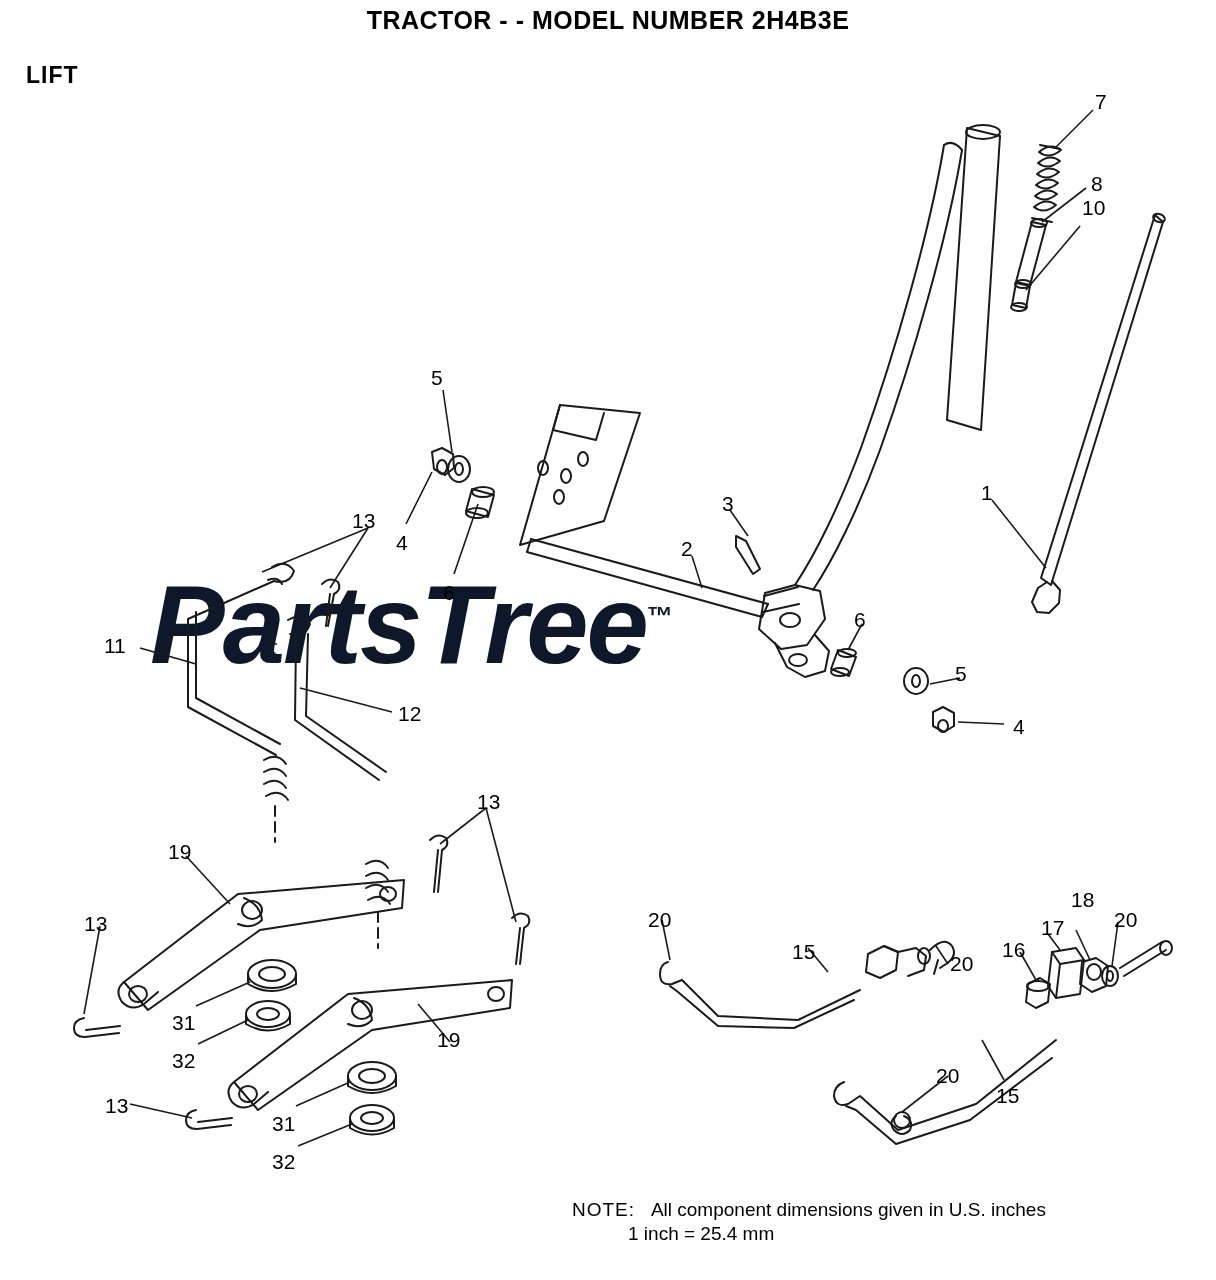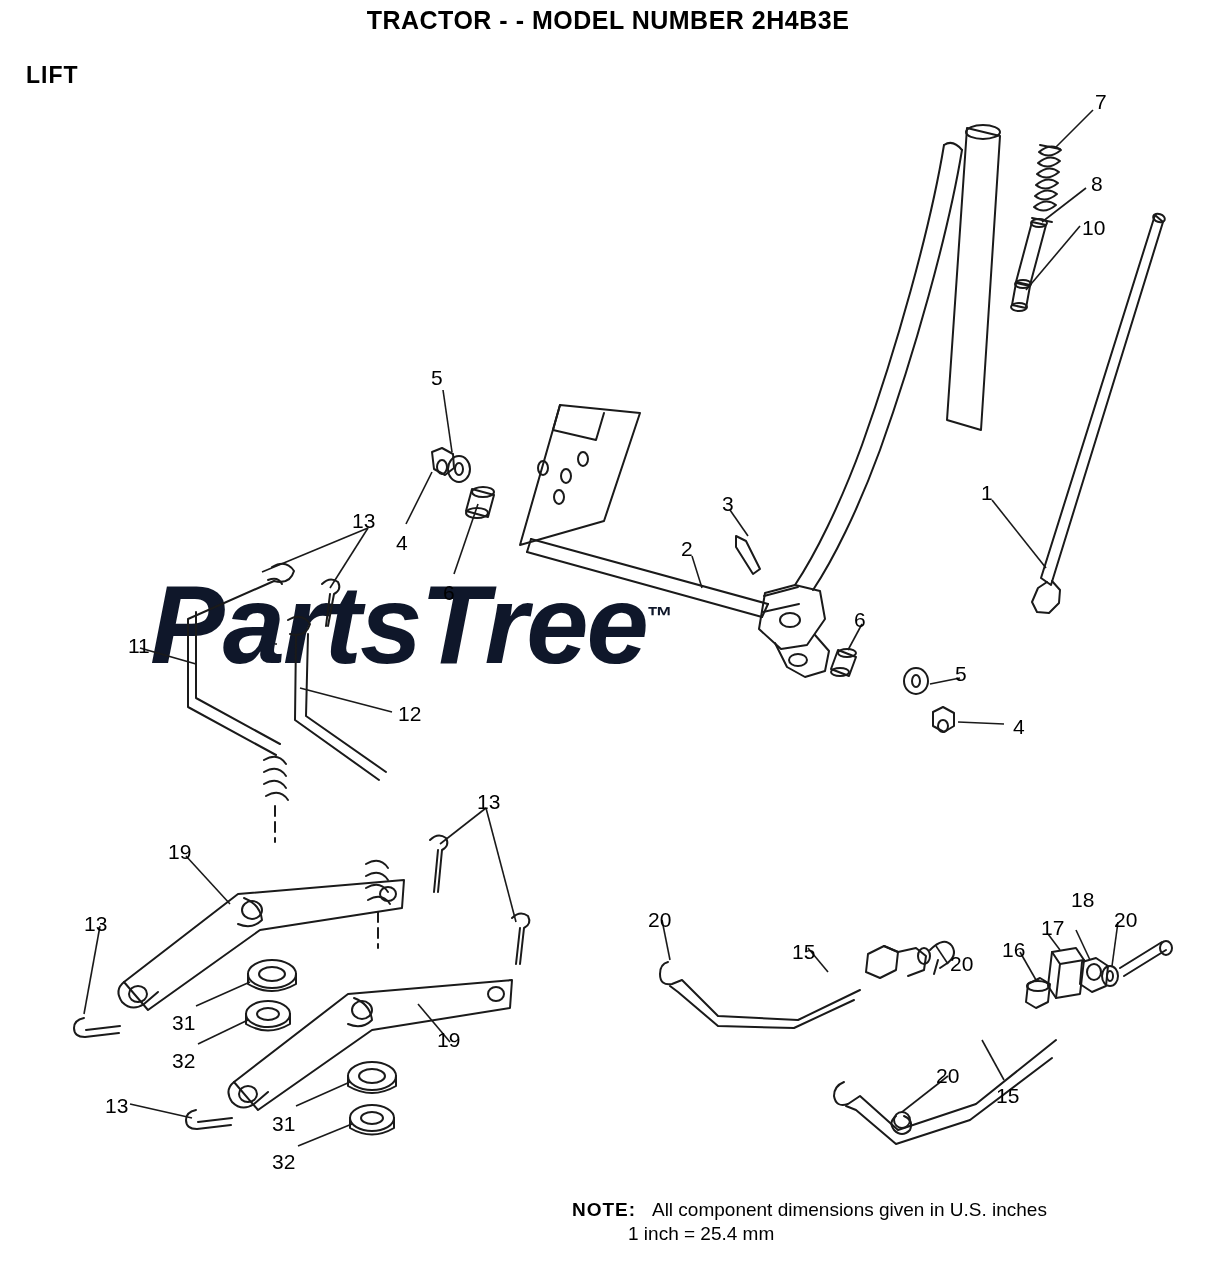--- a/index.html
+++ b/index.html
@@ -66,21 +66,21 @@
     white-space: nowrap;
   }
   #note {
     position: absolute;
     left: 572px;
     top: 1198px;
     font-size: 19px;
     line-height: 24px;
   }
   #note .note-lead {
-    font-weight: bold;
+    font-weight: normal;
     letter-spacing: 1px;
     margin-top: 29px;
   }
 </style>
 </head>
 <body>
 
 <div id="page">
 
   <div id="title">TRACTOR - - MODEL NUMBER 2H4B3E</div>
@@ -346,29 +346,29 @@
       <path d="M1076 930 L1090 960"></path>
       <path d="M1118 922 L1112 966"></path>
       <path d="M948 1076 L902 1112"></path>
       <path d="M1004 1080 L982 1040"></path>
     </g>
   </svg>
 
   <div id="callouts">
     <span class="callout" style="left:1095px;top:90px">7</span>
     <span class="callout" style="left:1091px;top:172px">8</span>
-    <span class="callout" style="left:1082px;top:216px">10</span>
+    <span class="callout" style="left:1082px;top:196px">10</span>
     <span class="callout" style="left:431px;top:366px">5</span>
     <span class="callout" style="left:396px;top:531px">4</span>
     <span class="callout" style="left:443px;top:581px">6</span>
     <span class="callout" style="left:722px;top:492px">3</span>
     <span class="callout" style="left:681px;top:537px">2</span>
     <span class="callout" style="left:981px;top:481px">1</span>
     <span class="callout" style="left:352px;top:509px">13</span>
-    <span class="callout" style="left:128px;top:634px">11</span>
+    <span class="callout" style="left:104px;top:634px">11</span>
     <span class="callout" style="left:398px;top:702px">12</span>
     <span class="callout" style="left:854px;top:608px">6</span>
     <span class="callout" style="left:955px;top:662px">5</span>
     <span class="callout" style="left:1013px;top:715px">4</span>
     <span class="callout" style="left:477px;top:790px">13</span>
     <span class="callout" style="left:168px;top:840px">19</span>
     <span class="callout" style="left:84px;top:912px">13</span>
     <span class="callout" style="left:172px;top:1011px">31</span>
     <span class="callout" style="left:172px;top:1049px">32</span>
     <span class="callout" style="left:437px;top:1028px">19</span>

